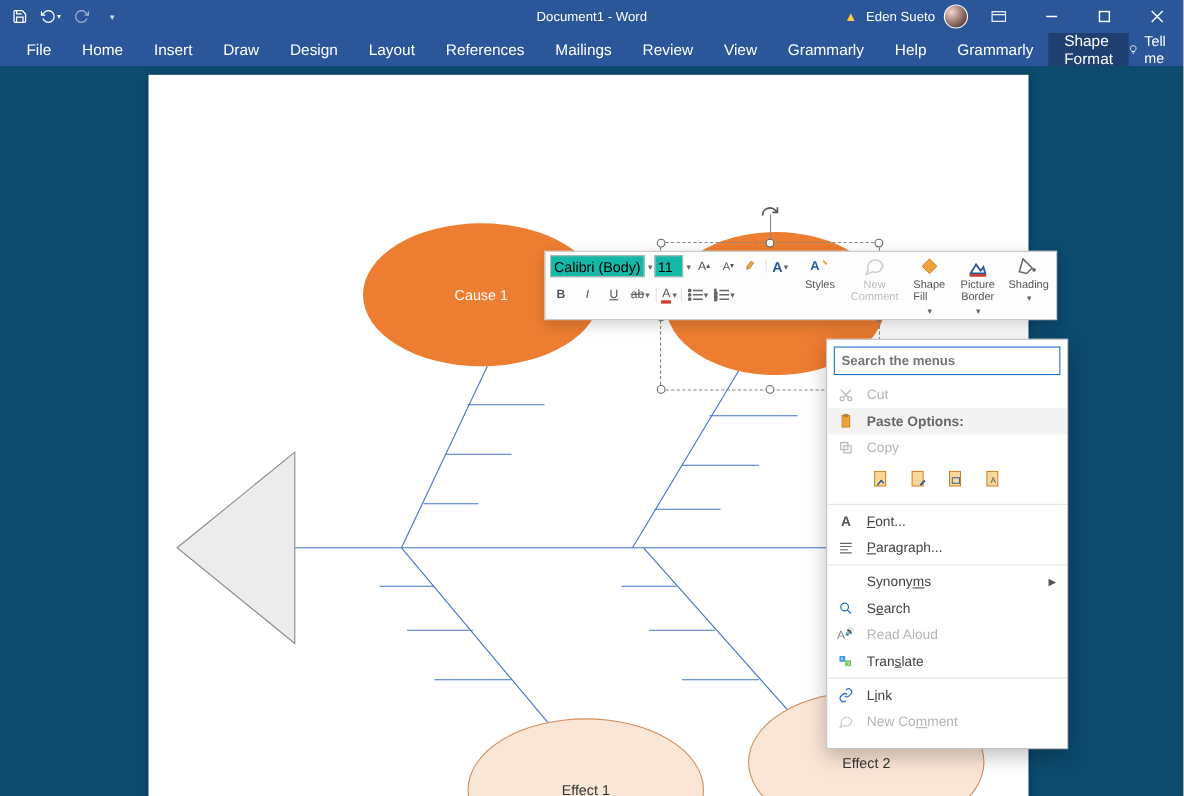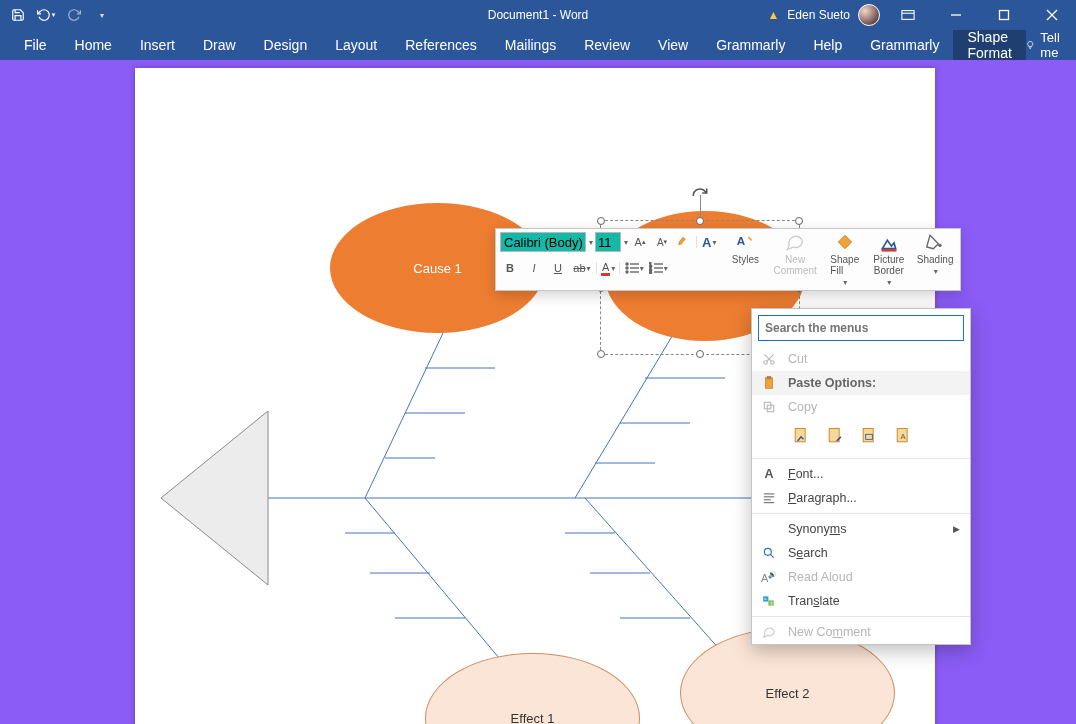--- a/index.html
+++ b/index.html
@@ -15,21 +15,21 @@
 .titlebar .avatar { width: 22px; height: 22px; border-radius: 50%; background: radial-gradient(circle at 30% 30%, #f8d6c8, #5a3b3b 80%); border: 1px solid #fff; }
 
 
 .ribbon { height: 30px; background: #2b579a; display: flex; align-items: stretch; padding-left: 10px; }
 .ribbon .tab { color: #fff; font-size: 14px; padding: 0 14px; display: flex; align-items: center; cursor: pointer; }
 .ribbon .tab.active { background: #1e3f70; }
 .ribbon .right-tools { margin-left: auto; display: flex; align-items: center; gap: 14px; padding-right: 18px; color: #fff; font-size: 13px; }
 .ribbon .right-tools .rtitem { display: flex; align-items: center; gap: 6px; cursor: pointer; }
 
 
-.docarea { position: absolute; top: 60px; left: 0; right: 0; bottom: 0; background: #8b5cf6; }
+.docarea { position: absolute; top: 60px; left: 0; right: 0; bottom: 0; background: #0c4a6e; }
 .page { position: absolute; left: 135px; top: 8px; width: 800px; height: 900px; background: #fff; box-shadow: 0 0 6px rgba(0,0,0,.25); }
 
 
 .ellipse { position: absolute; border-radius: 50%; display: flex; align-items: center; justify-content: center; font-size: 13px; }
 .ellipse.orange { background: #ed7d31; color: #fff; }
 .ellipse.peach { background: #fbe5d6; border: 1px solid #d08e5f; color: #333; }
 
 
 .svgcanvas { position: absolute; left: 0; top: 0; width: 800px; height: 900px; pointer-events: none; }
 .svgcanvas line { stroke: #4473c4; stroke-width: 1; }
@@ -51,21 +51,21 @@
 .minitb select, .minitb input { font-size: 13px; border: 1px solid #b8b8b8; background: #14b8a6; }
 .minitb .fontname { width: 86px; height: 20px; padding: 0 3px; }
 .minitb .fontsize { width: 26px; height: 20px; padding: 0 2px; }
 .minitb .sbtn { width: 20px; height: 20px; display: flex; align-items: center; justify-content: center; cursor: pointer; border-radius: 2px; }
 .minitb .vbtn { display: flex; flex-direction: column; align-items: center; gap: 2px; padding: 3px 6px; cursor: pointer; font-size: 10px; color: #555; min-width: 44px; }
 .minitb .vbtn.disabled { color: #bbb; }
 .minitb .vbtn .vicon { width: 20px; height: 20px; }
 .minitb .caret { font-size: 8px; margin-left: 1px; color: #666; }
 
 
-.ctx { position: absolute; width: 220px; background: #fff; border: 1px solid #c4c4c4; box-shadow: 0 6px 18px rgba(0,0,0,.25); font-size: 12.5px; color: #444; padding-bottom: 0; }
+.ctx { position: absolute; width: 220px; background: #fff; border: 1px solid #c4c4c4; box-shadow: 0 6px 18px rgba(0,0,0,.25); font-size: 12.5px; color: #444; padding-bottom: 12px; }
 .ctx .search { margin: 6px; }
 .ctx .search input { width: 100%; height: 26px; border: 1px solid #1e6fc8; padding: 0 6px; font-size: 12px; }
 .ctx .item { display: flex; align-items: center; height: 24px; padding: 0 10px 0 8px; gap: 10px; cursor: pointer; }
 .ctx .item.disabled { color: #b5b5b5; cursor: default; }
 .ctx .iconcell { width: 18px; height: 18px; display: flex; align-items: center; justify-content: center; color: #888; }
 .ctx .item.header { font-weight: 600; color: #666; background: #f3f3f3; cursor: default; }
 .ctx .paste-row { display: flex; gap: 8px; padding: 4px 8px 6px 36px; }
 .ctx .paste-row .pbtn { width: 26px; height: 26px; border: 1px solid transparent; display: flex; align-items: center; justify-content: center; cursor: pointer; }
 .ctx .arrow { margin-left: auto; font-size: 9px; color: #555; }
 .ctx hr { border: none; border-top: 1px solid #e4e4e4; margin: 3px 0; }
@@ -432,20 +432,29 @@
         <svg width="14" height="14" viewBox="0 0 24 24">
           <rect x="2" y="4" width="9" height="9" fill="#3a9bd6"></rect>
           <rect x="11" y="11" width="9" height="9" fill="#6fbf4b"></rect>
           <text x="4" y="11" font-size="7" fill="#fff">a</text>
           <text x="13" y="18" font-size="7" fill="#fff">文</text>
         </svg>
       </span>
     <span>Tran<span style="text-decoration:underline;">s</span>late</span>
   </div>
   <hr>
+  <div class="item">
+    <span class="iconcell">
+        <svg width="14" height="14" viewBox="0 0 24 24" fill="none" stroke="#2b72c4" stroke-width="2">
+          <path d="M10 13a5 5 0 0 0 7 0l3-3a5 5 0 0 0-7-7l-1 1"></path>
+          <path d="M14 11a5 5 0 0 0-7 0l-3 3a5 5 0 0 0 7 7l1-1"></path>
+        </svg>
+      </span>
+    <span>L<span style="text-decoration:underline;">i</span>nk</span>
+  </div>
   <div class="item disabled">
     <span class="iconcell">
         <svg width="14" height="14" viewBox="0 0 24 24" fill="none" stroke="#ccc" stroke-width="2">
           <path d="M21 11a8 8 0 0 1-11 7L3 21l2-5a8 8 0 1 1 16-5z"></path>
         </svg>
       </span>
     <span>New Co<span style="text-decoration:underline;">m</span>ment</span>
   </div>
 </div>
 

